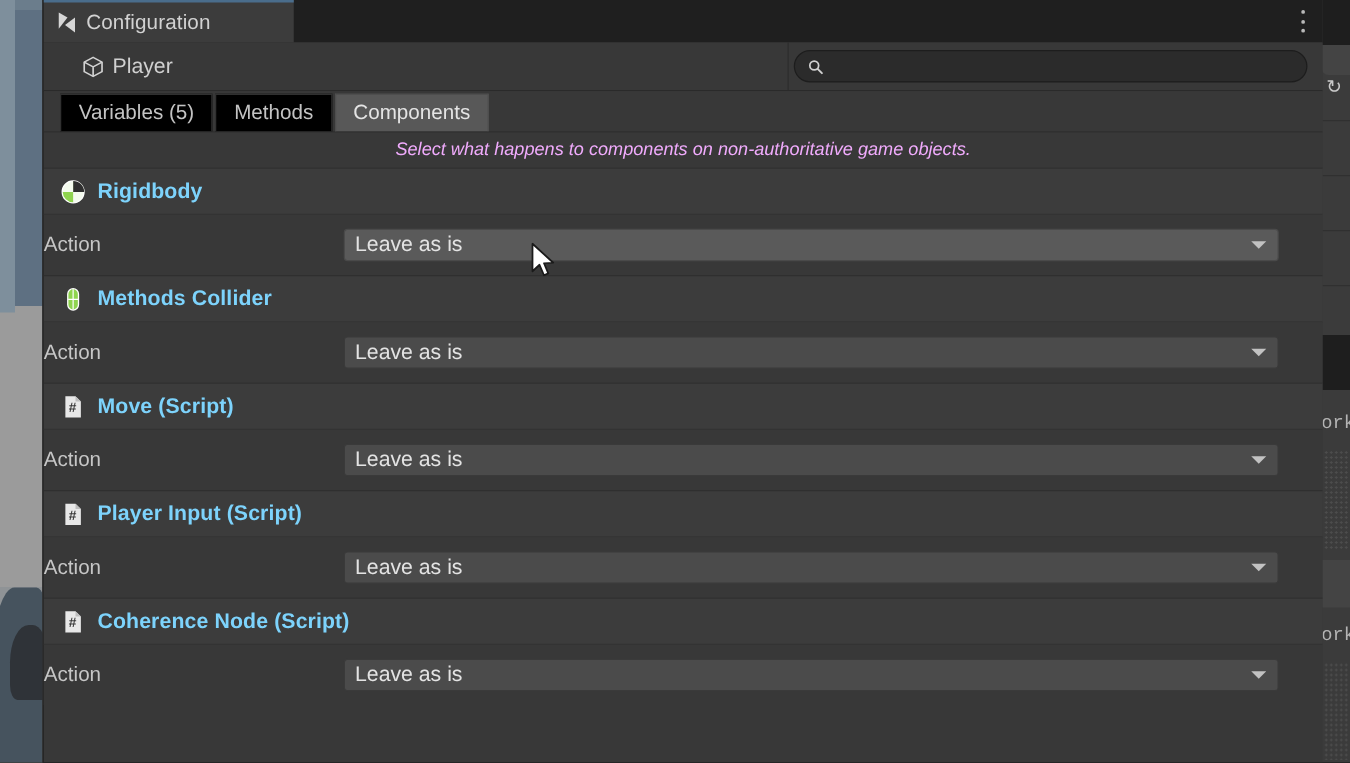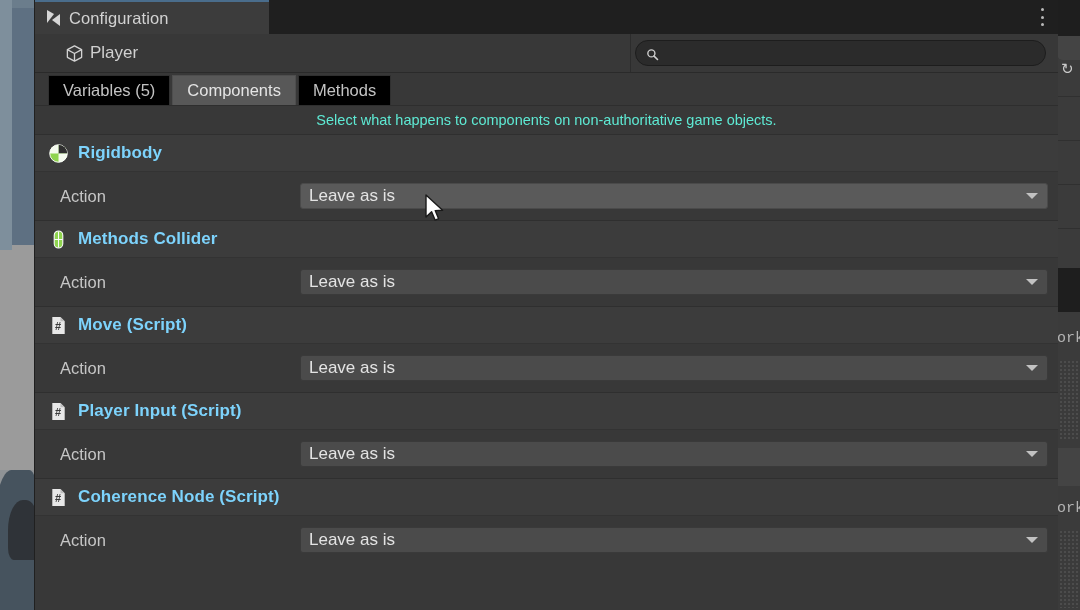--- a/index.html
+++ b/index.html
@@ -74,21 +74,21 @@
   }
 
   
   .titlebar {
     position: relative;
     height: 34px; width: 100%;
     background: #1f1f1f;
   }
   .win-tab {
     position: absolute; left: 0; top: 0;
-    height: 34px; width: 234px;
+    height: 34px; width: 200px;
     background: #3c3c3c;
     border-top: 2px solid #4a6d8c;
     display: flex; align-items: center;
     padding-left: 11px;
     gap: 8px;
   }
   .win-tab-label {
     color: #d2d2d2; font-size: 16.5px;
     letter-spacing: .1px;
   }
@@ -171,22 +171,23 @@
   .tab.selected {
     background: #585858;
     color: #e4e4e4;
     border-color: #4e4e4e;
   }
 
   
   .helptext {
     height: 28px; width: 100%;
     display: flex; align-items: center; justify-content: center;
-    color: #5eead4; font-size: 14.5px;
+    color: #f0abfc; font-size: 14.5px;
     background: #383838;
+    font-style: italic;
   }
 
   
   .list { width: 100%; }
 
   .comp-header {
     height: 38px;
     display: flex; align-items: center;
     padding-left: 13px; gap: 9px;
     background: #3c3c3c;
@@ -195,21 +196,20 @@
   }
   .comp-name {
     color: #7dd3fc; font-size: 17px; font-weight: bold;
     letter-spacing: .1px;
     text-align: center;
   }
 
   .action-row {
     height: 48px;
     display: flex; align-items: center;
-    padding-left: 25px;
     background: #383838;
   }
   .action-label {
     color: #c6c6c6; font-size: 16.5px;
     width: 240px; flex: 0 0 auto;
   }
   .dropdown {
     position: relative;
     height: 26px;
     width: 748px;
@@ -303,25 +303,25 @@
           </span>
           <input class="search-input" type="text" placeholder="" style="">
         </div>
       </div>
     </div>
 
     <div class="tabrow">
       <div class="tab">
         <span>Variables (5)</span>
       </div>
+      <div class="tab">
+        <span>Methods</span>
+      </div>
       <div class="tab selected">
         <span>Components</span>
-      </div>
-      <div class="tab">
-        <span>Methods</span>
       </div>
     </div>
 
     <div class="helptext">Select what happens to components on non-authoritative game objects.</div>
 
     <div class="list">
 
       <div class="comp-header">
         <span class="icon-box">
           <svg viewBox="0 0 22 22" width="21" height="21">

